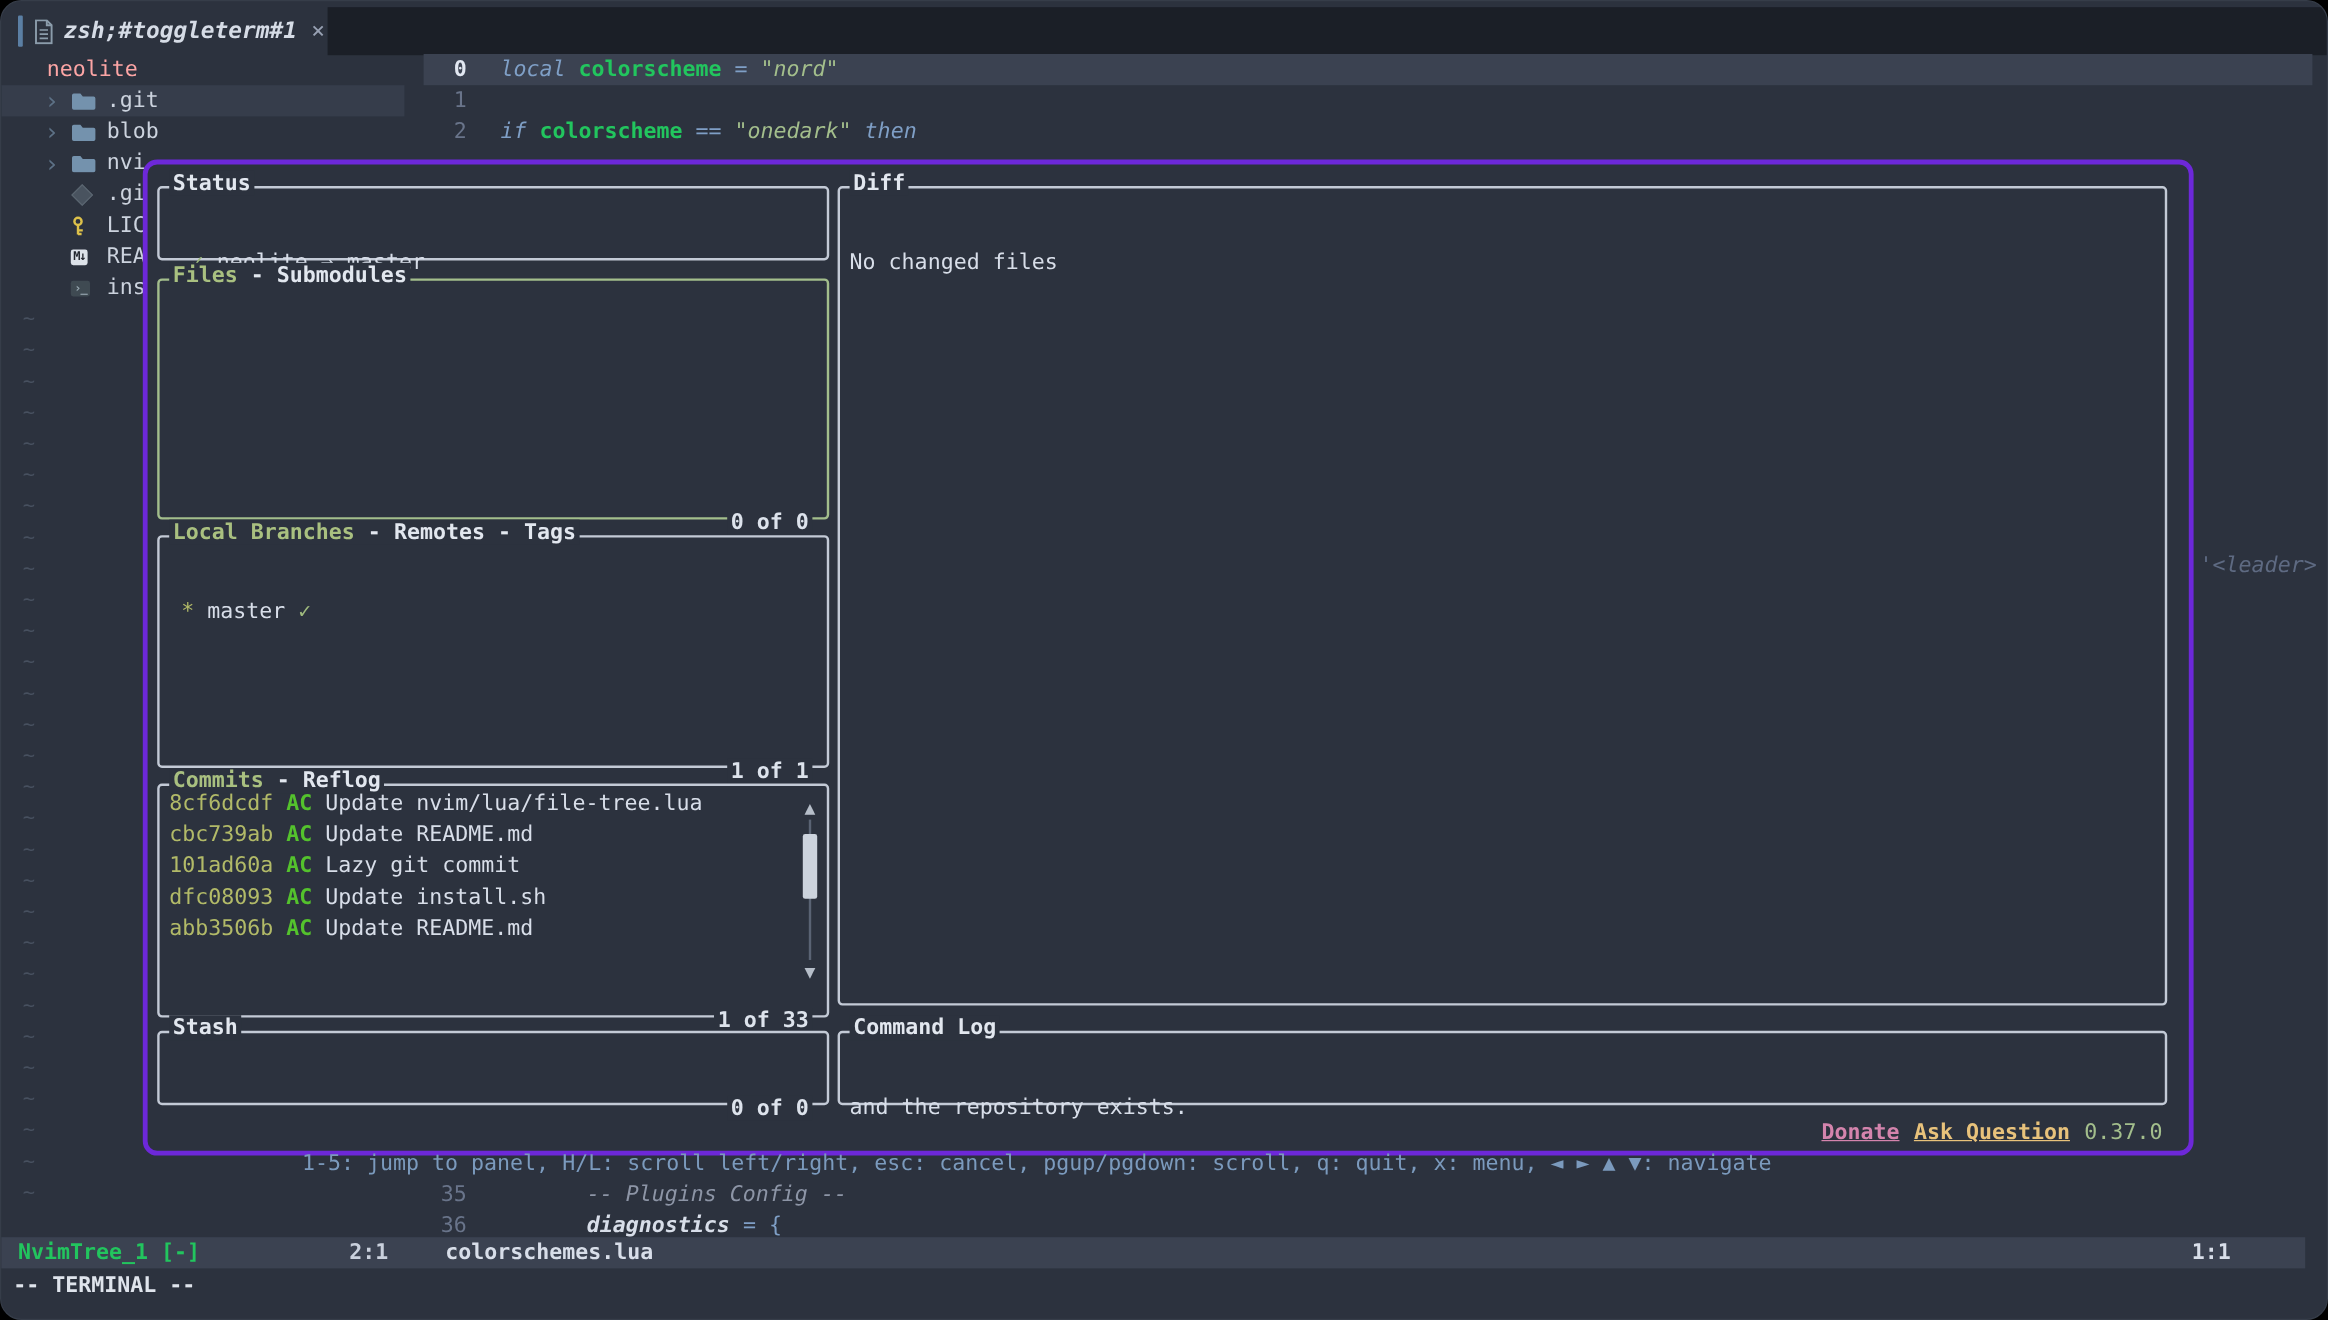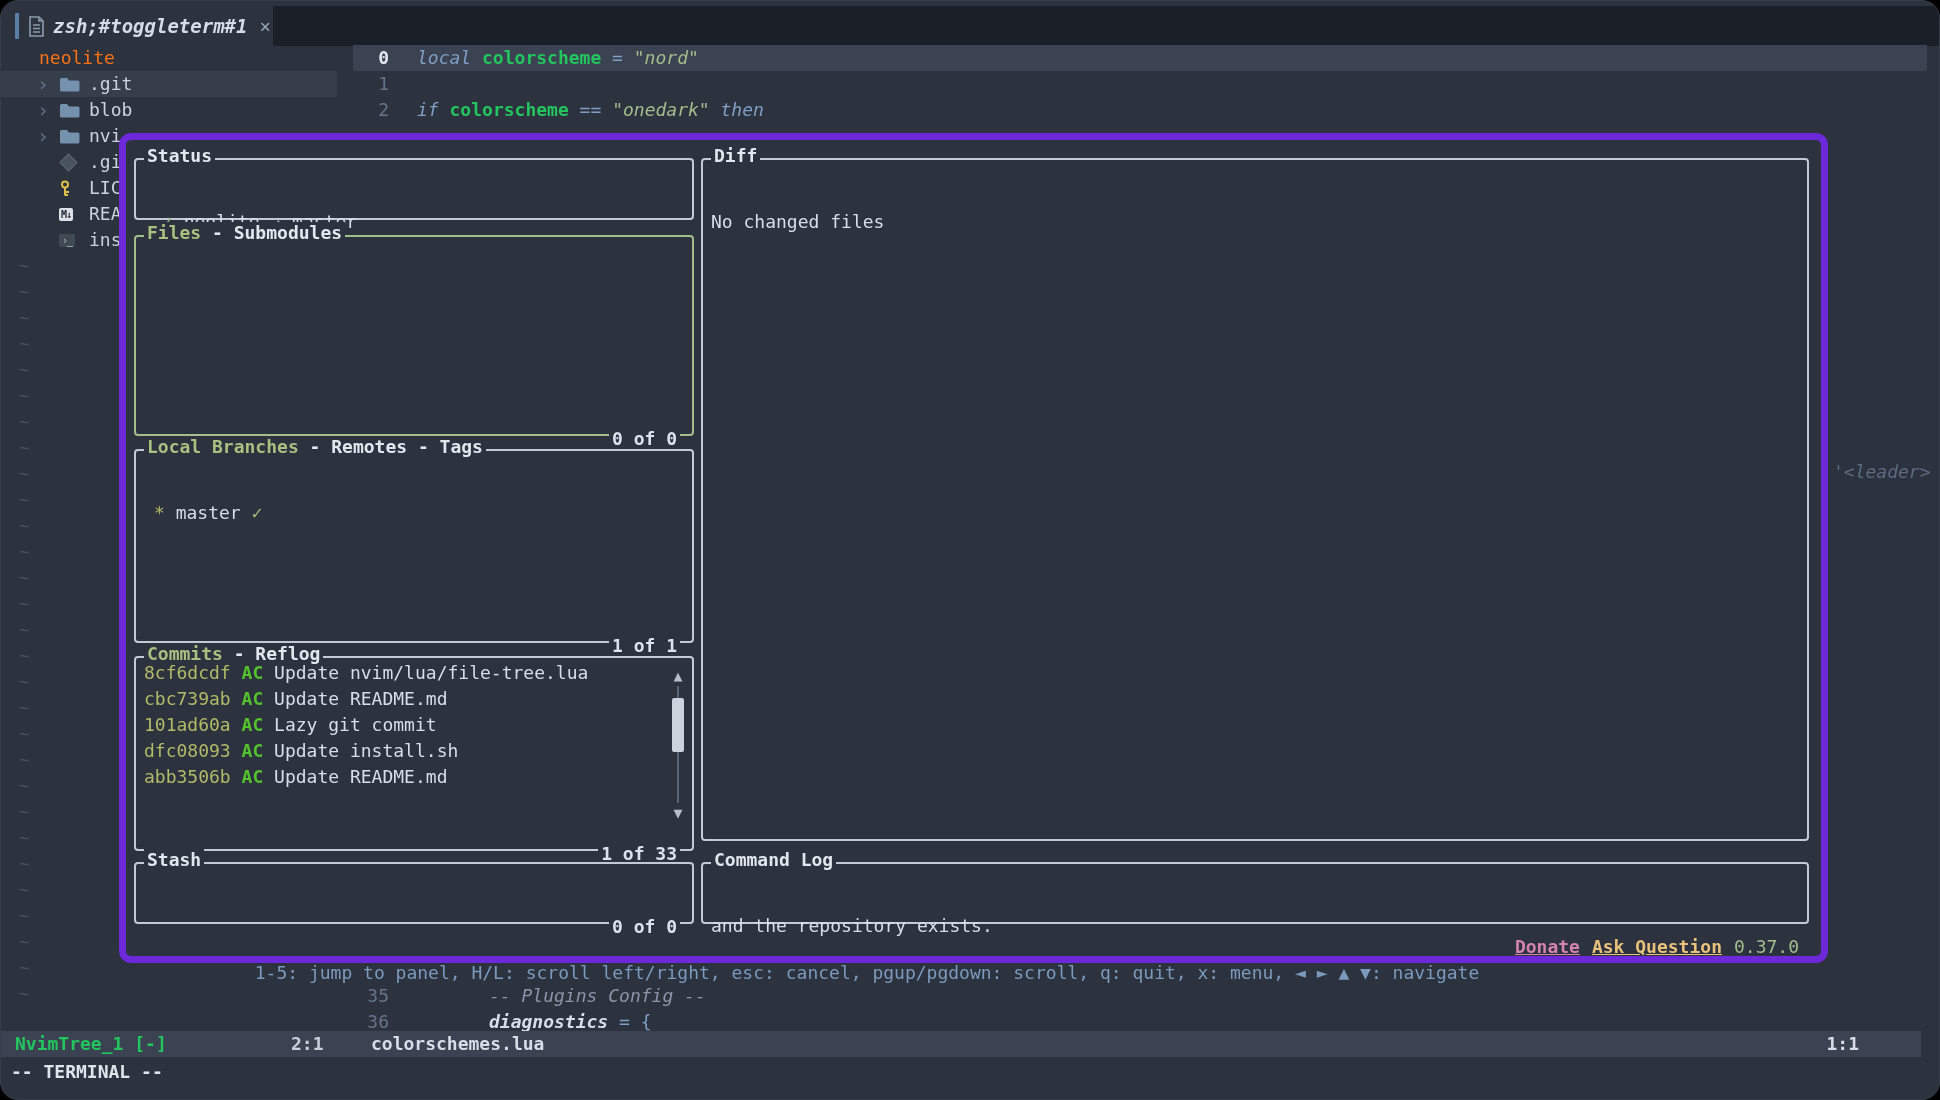--- a/index.html
+++ b/index.html
@@ -10,21 +10,21 @@
   
   .tabstrip-dark{position:absolute;left:272px;top:5px;right:0;height:40px;background:#1b1f27;}
   .tab{position:absolute;left:14px;top:5px;width:258px;height:40px;display:flex;align-items:center;}
   .tab-accent{width:4px;height:26px;background:#5b7fa4;margin-right:9px;border-radius:1px;}
   .tab-docicon{display:inline-flex;margin-right:8px;}
   .tab-label{font-style:italic;font-weight:bold;color:#d6dce6;font-size:19px;white-space:pre;}
   .tab-close{color:#98a1b3;margin-left:12px;font-size:19px;cursor:default;}
 
   
   .nvimtree{position:absolute;left:0;top:44px;width:352px;height:986px;overflow:hidden;z-index:1;}
-  .tree-root{height:26px;line-height:26px;padding-left:38px;color:#f97316;}
+  .tree-root{height:26px;line-height:26px;padding-left:38px;color:#fca5a5;}
   .tree-row{position:relative;height:26px;line-height:26px;display:flex;align-items:center;padding-left:36px;}
   .tree-row.selected{background:#363d4b;width:300px;}
   .tree-chevron{width:22px;color:#5d7186;font-size:20px;line-height:26px;}
   .tree-icon{width:30px;display:inline-flex;align-items:center;}
   .tree-label{color:#ccd3de;white-space:pre;}
   .tilde-col{padding-left:18px;}
   .tilde{height:26px;line-height:26px;color:#47505f;font-size:17px;}
 
   .icon-diamond{width:11px;height:11px;background:#49535f;border:1px solid #5a6570;transform:rotate(45deg);display:inline-block;margin-left:3px;}
   .icon-md{display:inline-block;background:#dde2e9;color:#22262e;font-size:10px;font-weight:bold;line-height:13px;height:13px;padding:0 2px;border-radius:2px;letter-spacing:-1px;}
@@ -43,21 +43,21 @@
   .tk-op{color:#7f9fc6;}
   .tk-ident{color:#22c55e;font-weight:bold;}
   .tk-field{color:#d8dee9;font-weight:bold;font-style:italic;}
   .tk-str{color:#a3be8c;font-style:italic;}
   .tk-comment{color:#8d95a6;font-style:italic;}
   .tk-plain{color:#d8dee9;}
   .leader-frag{position:absolute;left:1832px;top:458px;height:26px;line-height:26px;color:#5e6a82;font-style:italic;z-index:1;white-space:pre;}
 
   
   .lg-float{position:absolute;left:118px;top:132px;width:1709px;height:830px;background:#2c323e;
-            border:7px solid #6d28d9;border-radius:12px;z-index:5;box-sizing:border-box;}
+            border:4px solid #6d28d9;border-radius:12px;z-index:5;box-sizing:border-box;}
   .lg-panel{position:absolute;border:2px solid #c3cad6;border-radius:4px;box-sizing:border-box;background:#2c323e;}
   .lg-panel.active{border-color:#a3be8c;}
   .lg-title{position:absolute;top:-15px;left:8px;background:#2c323e;padding:0 3px;white-space:pre;font-weight:600;}
   .pt-green{color:#a9c080;}
   .pt-white{color:#e2e7ef;}
   .lg-count{position:absolute;bottom:-15px;right:12px;background:#2c323e;padding:0 3px;color:#dde3ec;font-weight:600;white-space:pre;}
   .lg-content{padding:3px 26px;line-height:26px;white-space:pre;margin-top:46px;}
   .ok{color:#9fba7e;}
   .star{color:#b2ba68;}
   .p-status{left:8px;top:18px;width:560px;height:62px;}

